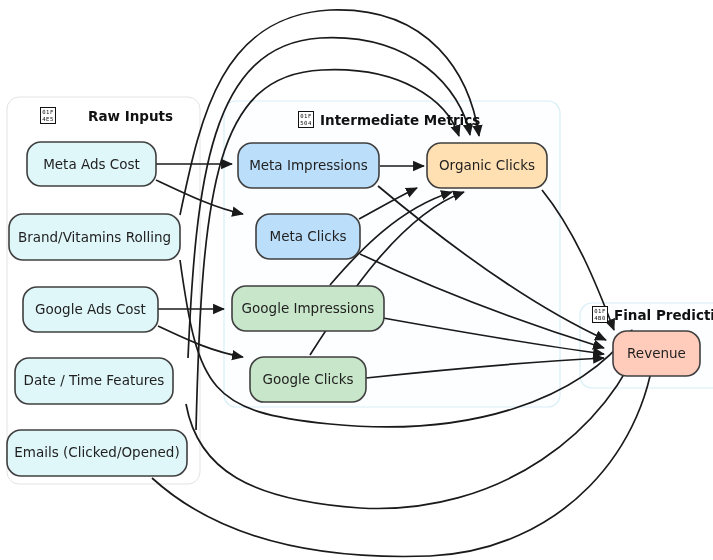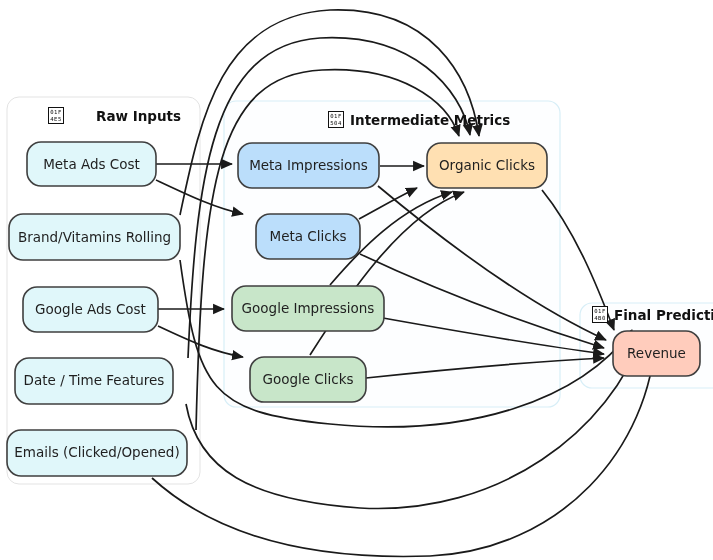--- a/index.html
+++ b/index.html
@@ -159,29 +159,29 @@
       <rect class="node-rect n-orange" x="427" y="143" rx="14" ry="14" width="120" height="45"></rect>
       <text class="node-label" x="487" y="166">Organic Clicks</text>
     </g>
 
     <g>
       <rect class="node-rect n-pink" x="613" y="331" rx="14" ry="14" width="87" height="45"></rect>
       <text class="node-label" x="656.5" y="354">Revenue</text>
     </g>
   </svg>
 
-  <div class="clabel-html" style="left:48px;top:107px;gap:32px;">
+  <div class="clabel-html" style="left:40px;top:107px;gap:32px;">
     <span class="tofu">
       <i>01F</i>
         <i>4E5</i>
     </span>
     <span>Raw Inputs</span>
   </div>
 
-  <div class="clabel-html" style="left:328px;top:111px;">
+  <div class="clabel-html" style="left:298px;top:111px;">
     <span class="tofu">
       <i>01F</i>
         <i>504</i>
     </span>
     <span>Intermediate Metrics</span>
   </div>
 
   <div class="clabel-html" style="left:592px;top:306px;">
     <span class="tofu">
       <i>01F</i>

